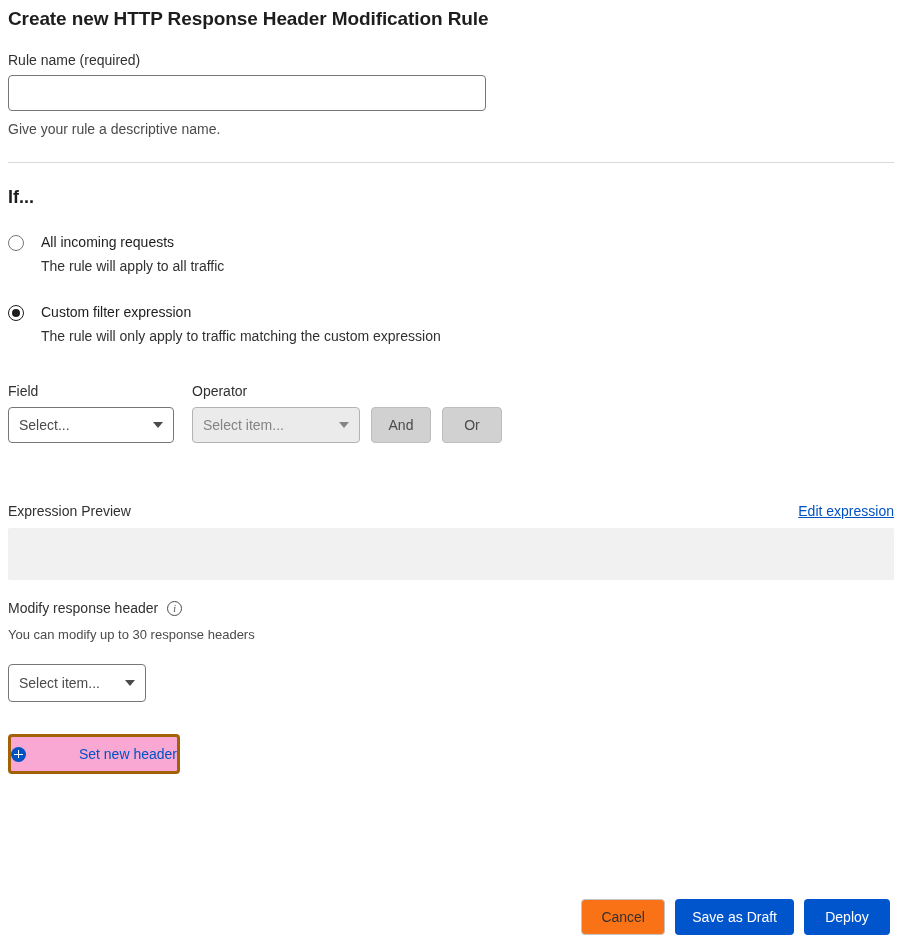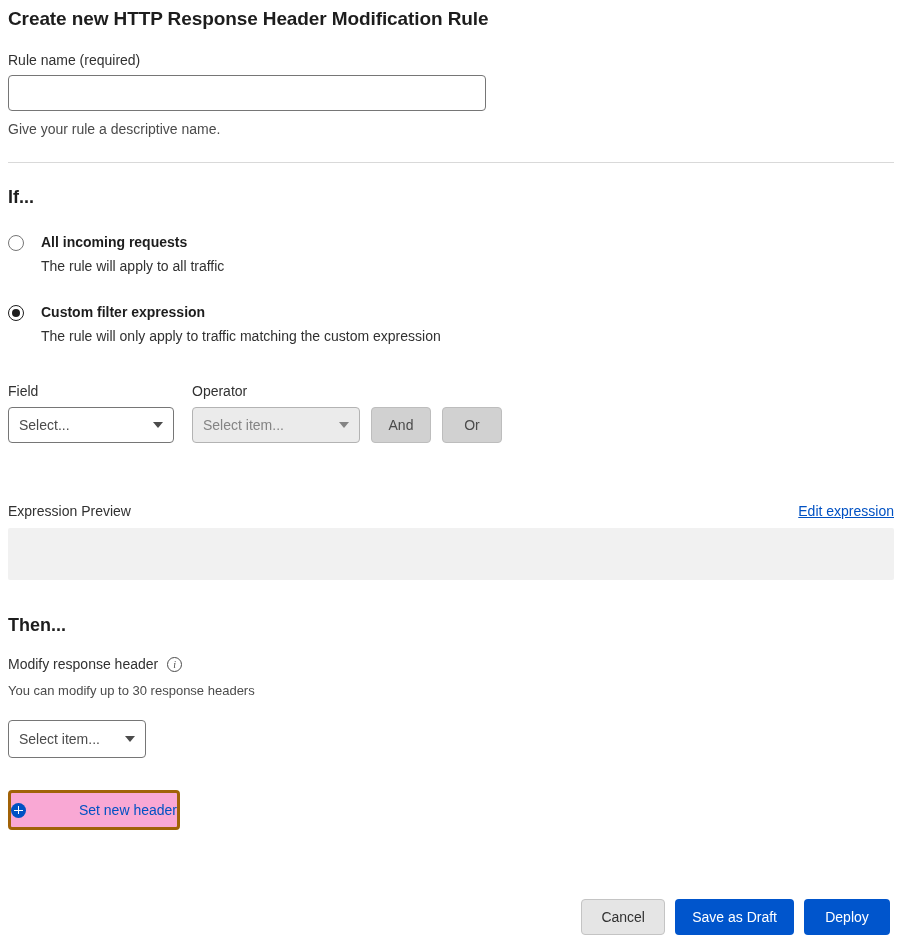--- a/index.html
+++ b/index.html
@@ -94,21 +94,21 @@
   .radio-outer.checked::after {
     content: "";
     position: absolute;
     left: 3px; top: 3px;
     width: 8px; height: 8px;
     border-radius: 50%;
     background: #1d1d1d;
   }
   .radio-text .radio-title {
     font-size: 14px;
-    font-weight: bold;
+    font-weight: normal;
     color: #1d1d1d;
     line-height: 18px;
   }
   .radio-text .radio-desc {
     font-size: 14px;
     color: #313131;
     margin-top: 6px;
     line-height: 18px;
   }
   .expr-grid {
@@ -274,21 +274,21 @@
   .btn {
     height: 36px;
     border-radius: 4px;
     font-size: 14px;
     font-family: "Liberation Sans", sans-serif;
     padding: 0 16px;
     cursor: pointer;
     border: 1px solid transparent;
   }
   .btn-cancel {
-    background: #e5e5e5;
+    background: #f97316;
     color: #313131;
     border-color: #c4c4c4;
     min-width: 84px;
   }
   .btn-primary {
     background: #0055cc;
     color: #fff;
     min-width: 90px;
   }
   .btn-deploy { min-width: 86px; }
@@ -342,21 +342,20 @@
     <button class="btn-and">And</button>
     <button class="btn-or">Or</button>
   </div>
 
   <div class="preview-header">
     <span class="preview-label">Expression Preview</span>
     <span class="edit-expression">Edit expression</span>
   </div>
   <div class="preview-box"></div>
 
-  <div class="then-heading">Then...</div>
 
   <div class="modify-row">
     <span class="modify-label">Modify response header</span>
     <span class="info-icon">i</span>
   </div>
   <div class="limit-text">You can modify up to 30 response headers</div>
 
   <div class="select-box header-select">
     <span>Select item...</span>
     <span class="caret"></span>

